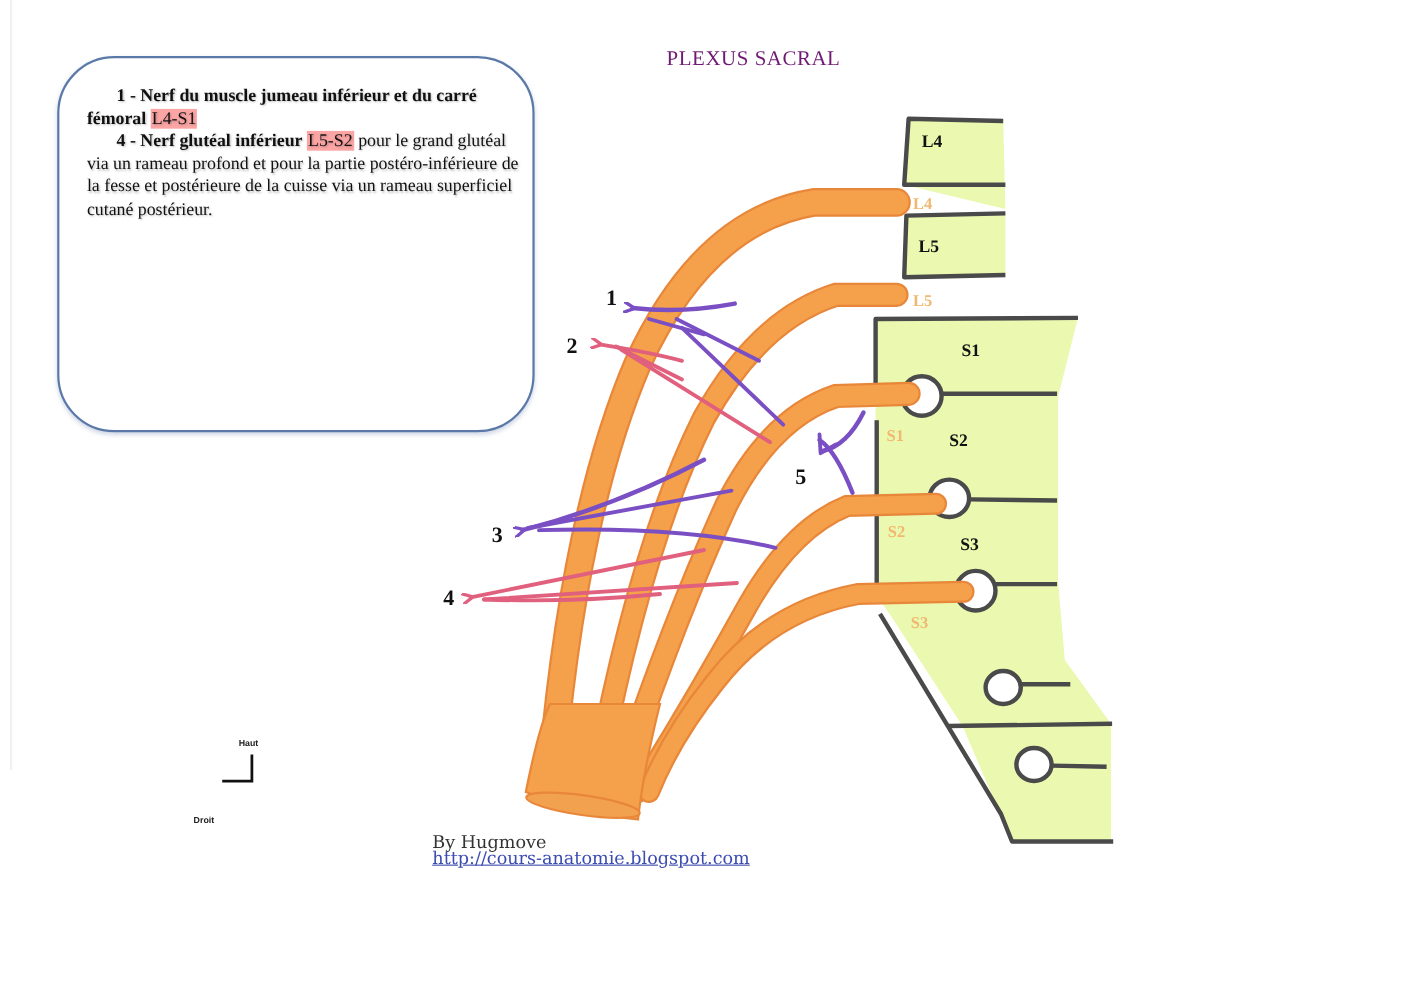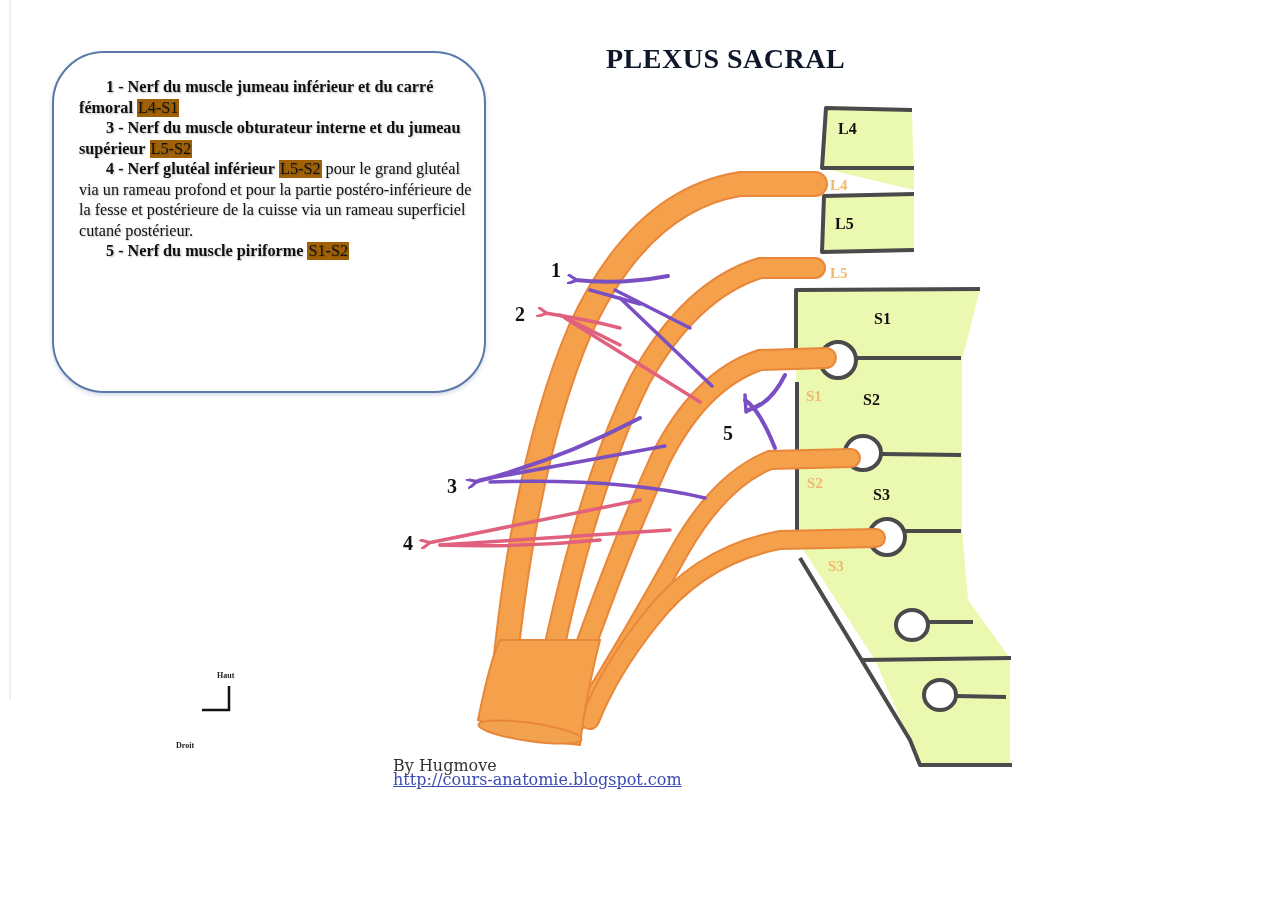--- a/index.html
+++ b/index.html
@@ -11,53 +11,45 @@
     box-shadow: 0 2px 4px rgba(120,140,180,0.35);
     background: #ffffff;
   }
   .legend-text {
     position: absolute; left: 79px; top: 77px; width: 400px;
     font-size: 16.2px; line-height: 20.5px; color: #111;
     text-shadow: 1px 1px 2px rgba(0,0,0,0.25);
   }
   .legend-text .item { display: block; }
   .legend-text b { font-weight: bold; margin-left: 27px; }
-  .legend-text .lvl { background: #a16207; padding: 0 1px; margin-top: 32px; }
+  .legend-text .lvl { background: #fca5a5; padding: 0 1px; margin-top: 32px; }
   .title {
-    position: absolute; left: 606px; top: 43px; font-size: 28px; font-weight: bold; color: #0f172a;
+    position: absolute; left: 606px; top: 43px; font-size: 19px; font-weight: normal; color: #701a75;
     letter-spacing: 0.5px;
   }
   svg.diagram { position: absolute; left: 0; top: 0; }
-  .orient { position: absolute; font-family: Liberation Serif, serif; font-size: 8px; font-weight: bold; color: #222; }
+  .orient { position: absolute; font-family: Liberation Sans, sans-serif; font-size: 8px; font-weight: bold; color: #222; }
   .credit { position: absolute; left: 393px; top: 759px; font-size: 16px; color: #333; line-height: 14px; font-family: "DejaVu Serif", serif; }
   .credit a { color: #3b4bb0; text-decoration: underline; display: block; }
 </style>
 </head>
 <body>
 
 <div class="edge-line"></div>
 
 <div class="legend-box"></div>
 <div class="legend-text">
   <span class="item">
     <b><span>1</span> - <span>Nerf du muscle jumeau inférieur et du carré fémoral</span></b>
     <span class="lvl">L4-S1</span>
   </span>
   <span class="item">
-    <b><span>3</span> - <span>Nerf du muscle obturateur interne et du jumeau supérieur</span></b>
-    <span class="lvl">L5-S2</span>
-  </span>
-  <span class="item">
     <b><span>4</span> - <span>Nerf glutéal inférieur</span></b>
     <span class="lvl">L5-S2</span>
     <span>pour le grand glutéal via un rameau profond et pour la partie postéro-inférieure de la fesse et postérieure de la cuisse via un rameau superficiel cutané postérieur.</span>
-  </span>
-  <span class="item">
-    <b><span>5</span> - <span>Nerf du muscle piriforme</span></b>
-    <span class="lvl">S1-S2</span>
   </span>
 </div>
 
 <div class="title">PLEXUS SACRAL</div>
 
 <svg class="diagram" width="1280" height="904" viewBox="0 0 1280 904">
   <defs>
     <marker id="arrPurple" markerWidth="10" markerHeight="10" refX="2" refY="5" orient="auto" markerUnits="userSpaceOnUse">
       <path d="M10,0 L0,5 L10,10" fill="none" stroke="#7a4fc4" stroke-width="3"></path>
     </marker>

